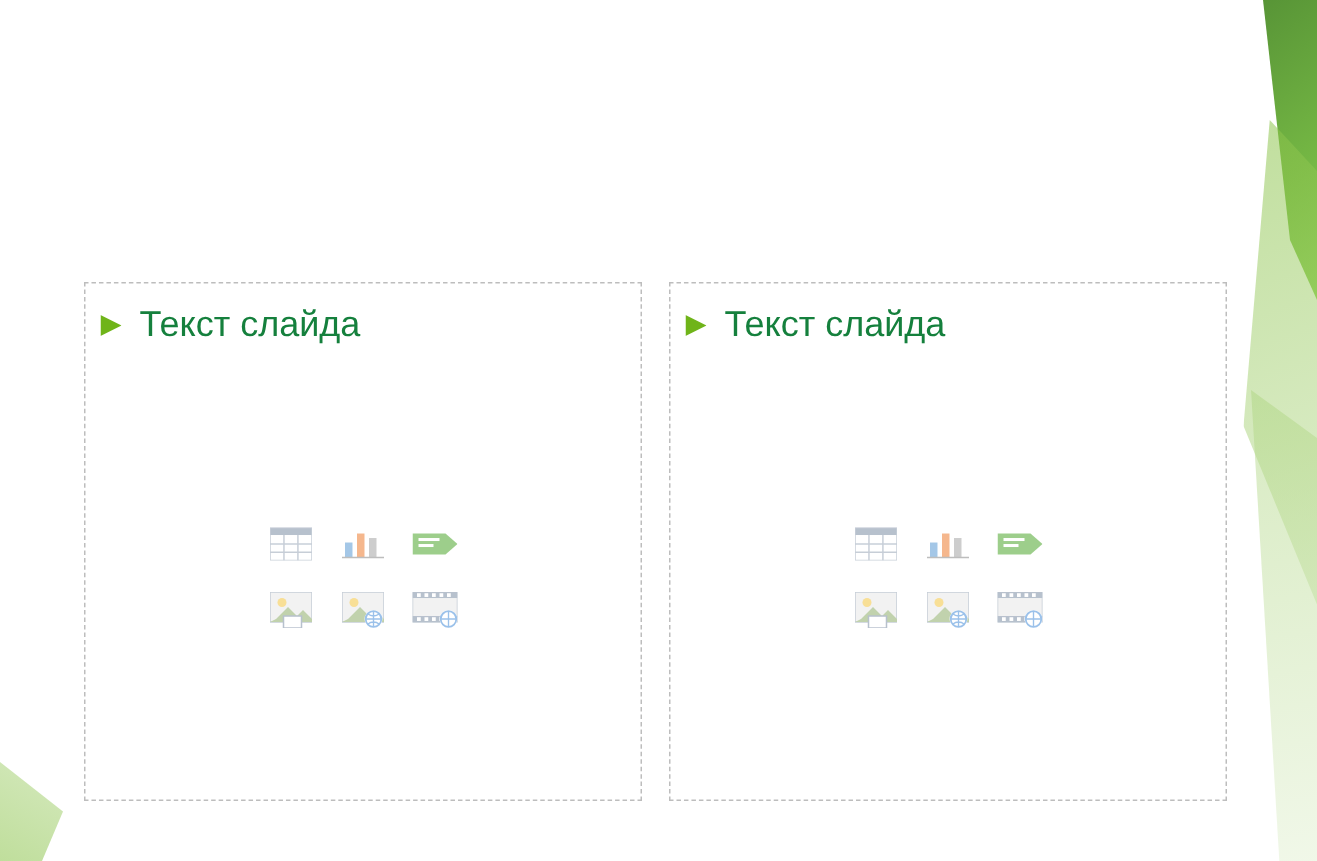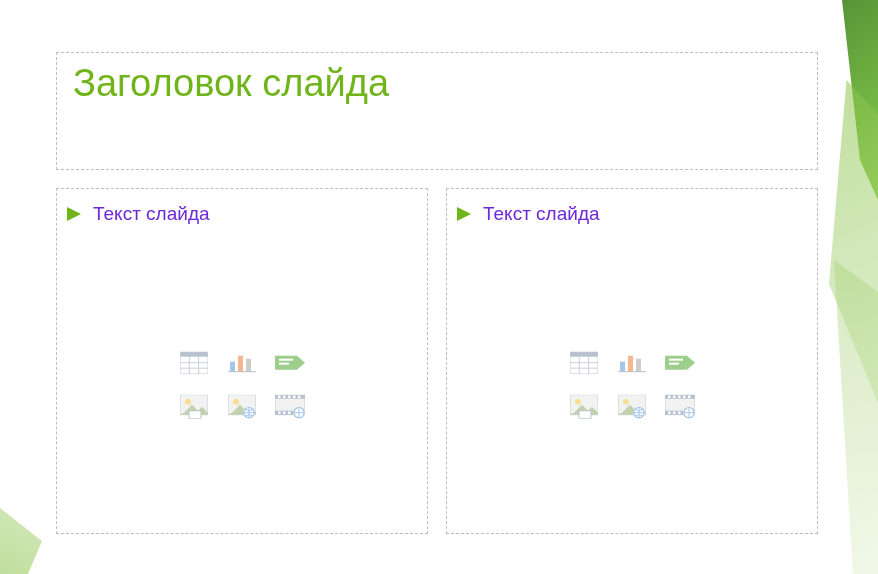--- a/index.html
+++ b/index.html
@@ -65,21 +65,21 @@
     width: 372px;
     height: 346px;
     padding: 14px 10px 10px 10px;
   }
   .content-left  { left: 56px; }
   .content-right { left: 446px; }
 
   .bullet-row { display: flex; align-items: center; gap: 12px; }
   .bullet-icon { color: #6fb419; flex: 0 0 auto; }
   .bullet-icon svg { display: block; }
-  .bullet-text { color: #6d28d9; font-size: 19px; }
+  .bullet-text { color: #15803d; font-size: 24px; }
 
   .insert-grid {
     position: absolute;
     left: 50%; top: 50%;
     transform: translate(-50%, -18%);
     display: grid;
     grid-template-columns: repeat(3, 38px);
     grid-template-rows: repeat(2, 30px);
     gap: 14px 10px;
   }
@@ -94,23 +94,20 @@
 </head>
 <body>
 
 <div class="slide">
 
   <div class="facet-dark"></div>
   <div class="facet-mid"></div>
   <div class="facet-light"></div>
   <div class="facet-bottom"></div>
 
-  <div class="ph title-ph">
-    <div class="title-text">Заголовок слайда</div>
-  </div>
 
   <div class="ph content-ph content-left">
     <div class="bullet-row">
       <span class="bullet-icon">
         <svg width="14" height="14" viewBox="0 0 10 10">
             <polygon points="0,0 10,5 0,10" fill="#6fb419"></polygon>
           </svg>
       </span>
       <span class="bullet-text">Текст слайда</span>
     </div>

